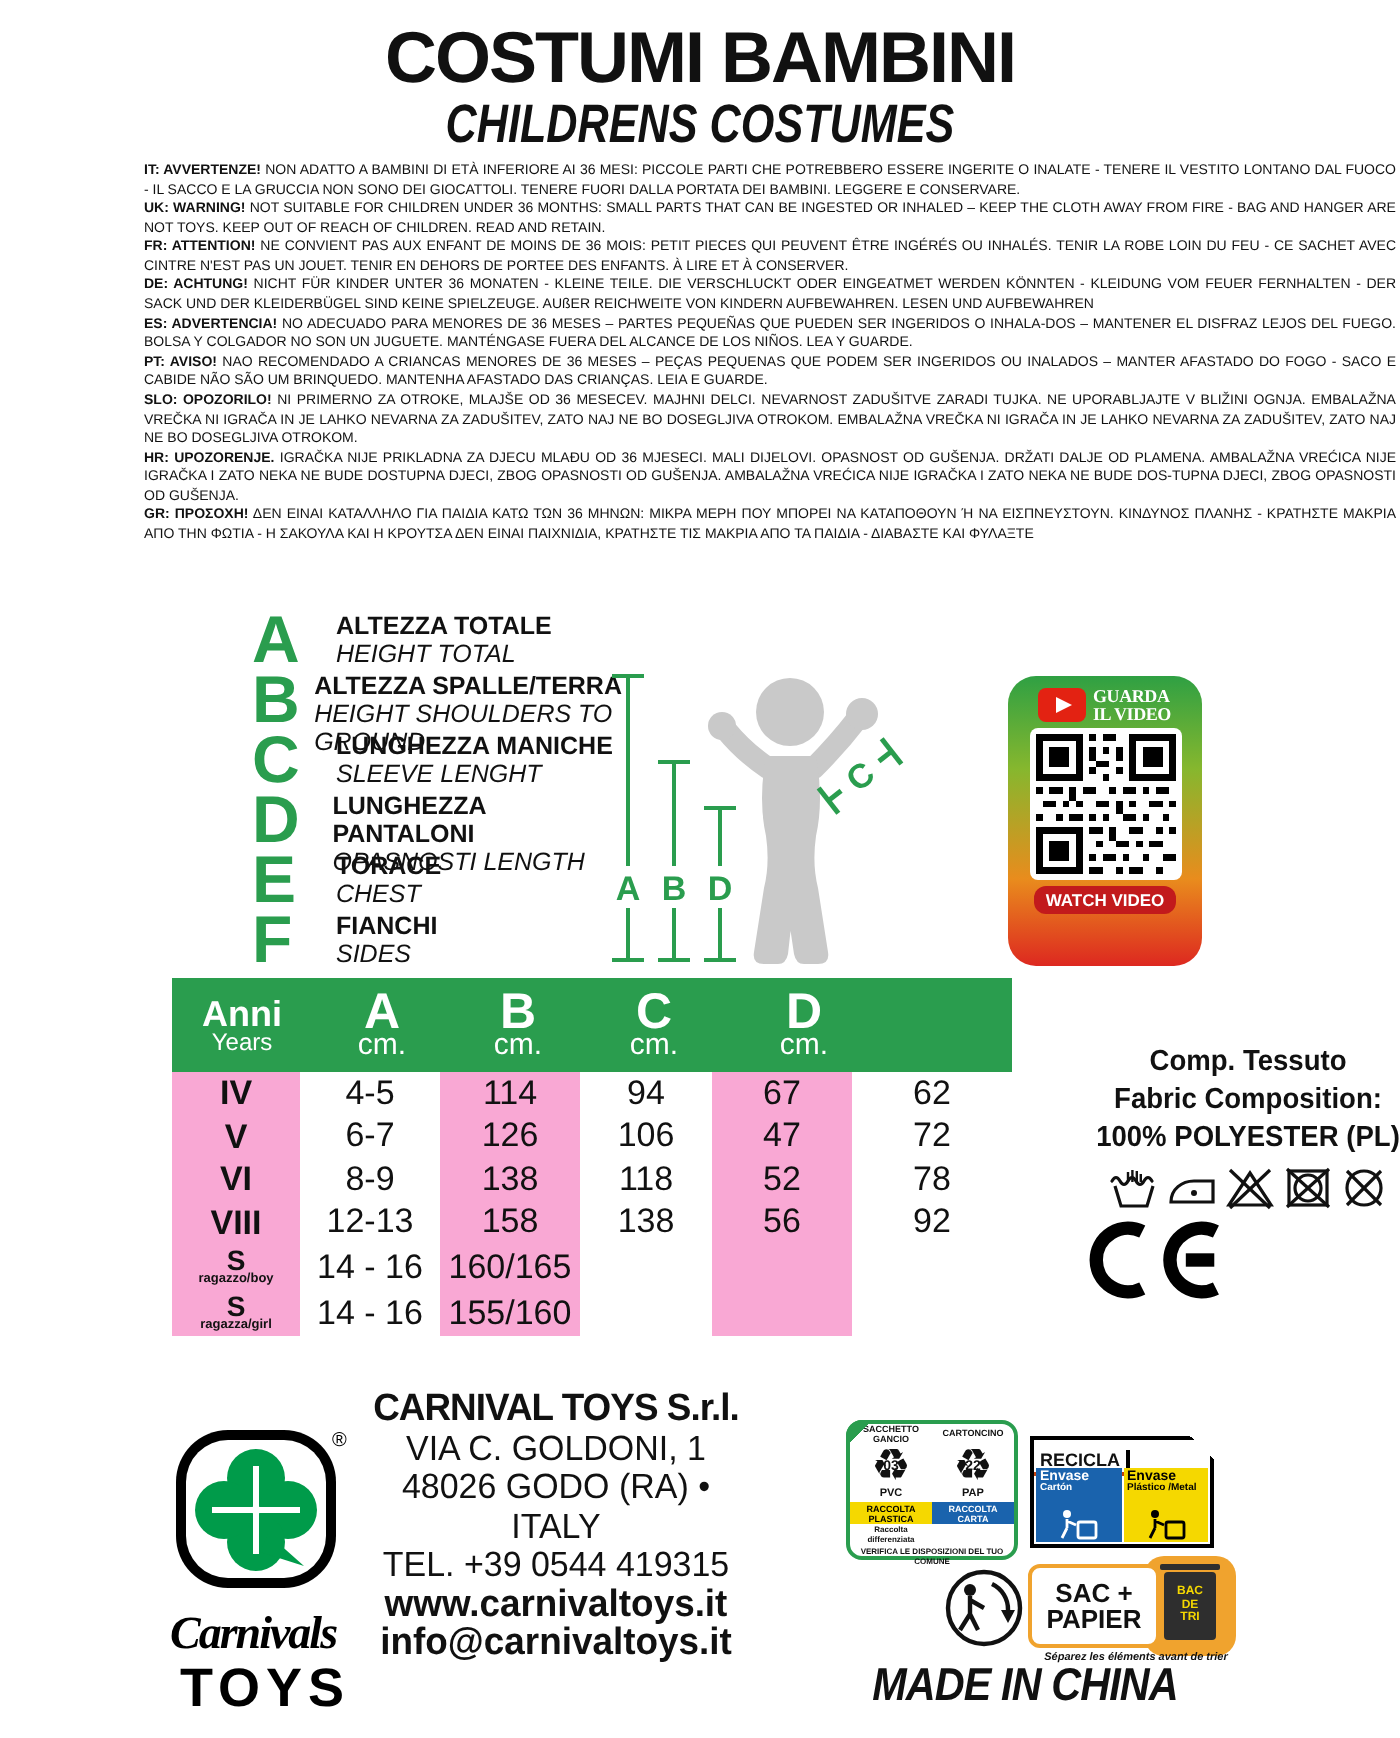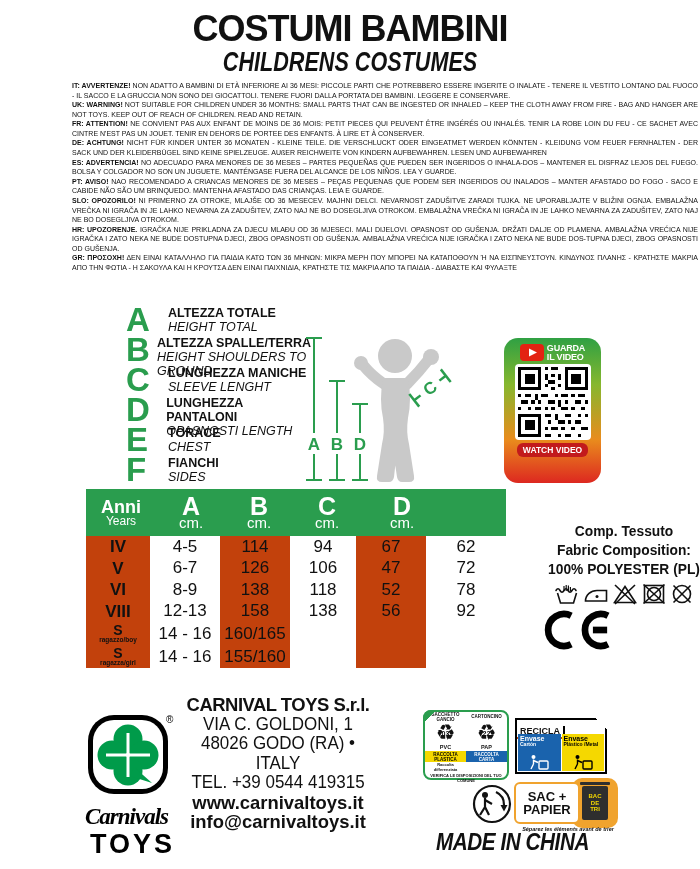--- a/index.html
+++ b/index.html
@@ -26,40 +26,40 @@
   .legend-sub{font-size:12.5px;font-style:italic;line-height:1.12;}
 
   .diagram-svg{position:absolute;left:300px;top:330px;}
   .figure-svg{position:absolute;left:350px;top:334px;}
   .cbracket-svg{position:absolute;left:404px;top:362px;}
 
   
   .qr-card{position:absolute;left:504px;top:338px;width:97px;height:145px;border-radius:14px;
            background:linear-gradient(180deg,#2fa043 0%,#86b72e 32%,#e98c1d 70%,#dd2820 100%);
            padding:6px 7px;box-sizing:border-box;display:flex;flex-direction:column;align-items:center;}
-  .qr-top{display:flex;align-items:center;gap:3px;margin-bottom:3px;}
+  .qr-top{display:flex;align-items:center;gap:3px;margin-bottom:3px;font-family:Liberation Serif, serif;}
   .qr-top-text{color:#fff;font-weight:bold;font-size:9px;line-height:8.5px;letter-spacing:-0.2px;}
   .qr-white{background:#fff;border-radius:4px;padding:3px;line-height:0;}
   .qr-bottom{margin-top:3px;background:#c21a1c;color:#fff;font-weight:bold;font-size:8.5px;
              padding:2px 6px;border-radius:6px;white-space:nowrap;}
 
   
   .size-table{position:absolute;left:86px;top:489px;width:420px;}
   .thead{display:flex;background:#2a9d4e;color:#fff;height:47px;}
   .th{display:flex;flex-direction:column;align-items:center;justify-content:center;height:100%;box-sizing:border-box;}
   .th-plain{font-size:17px;line-height:18px;}
   .th-anni{font-size:18px;font-weight:bold;line-height:16px;}
   .th-years{font-size:12px;line-height:12px;}
   .th-letter{font-size:25px;font-weight:bold;line-height:20px;}
   .th-cm{font-size:15px;line-height:14px;}
   .trow{display:flex;height:21.5px;}
   .trow.s-row{height:23px;}
   .cell{display:flex;flex-direction:column;align-items:center;justify-content:center;height:100%;box-sizing:border-box;}
   .w1{width:64px;}.w2{width:70px;}.w3{width:70px;}.w4{width:66px;}.w5{width:70px;}.w6{width:80px;}
-  .shade{background:#c2410c;}
+  .shade{background:#f9a8d4;}
   .size-label{font-weight:bold;font-size:17px;line-height:15px;}
   .s-main{font-weight:bold;font-size:14px;line-height:11px;}
   .s-sub{font-size:6.5px;font-weight:bold;line-height:7px;}
   .val{font-size:17px;}
 
   
   .comp{position:absolute;left:536px;top:522px;width:176px;text-align:center;}
   .comp-line{font-size:14.5px;font-weight:bold;line-height:19px;transform:scaleX(0.95);}
   .care-row{margin-top:3px;display:flex;justify-content:center;gap:3px;}
   .ce-svg{position:absolute;left:541px;top:607px;}

